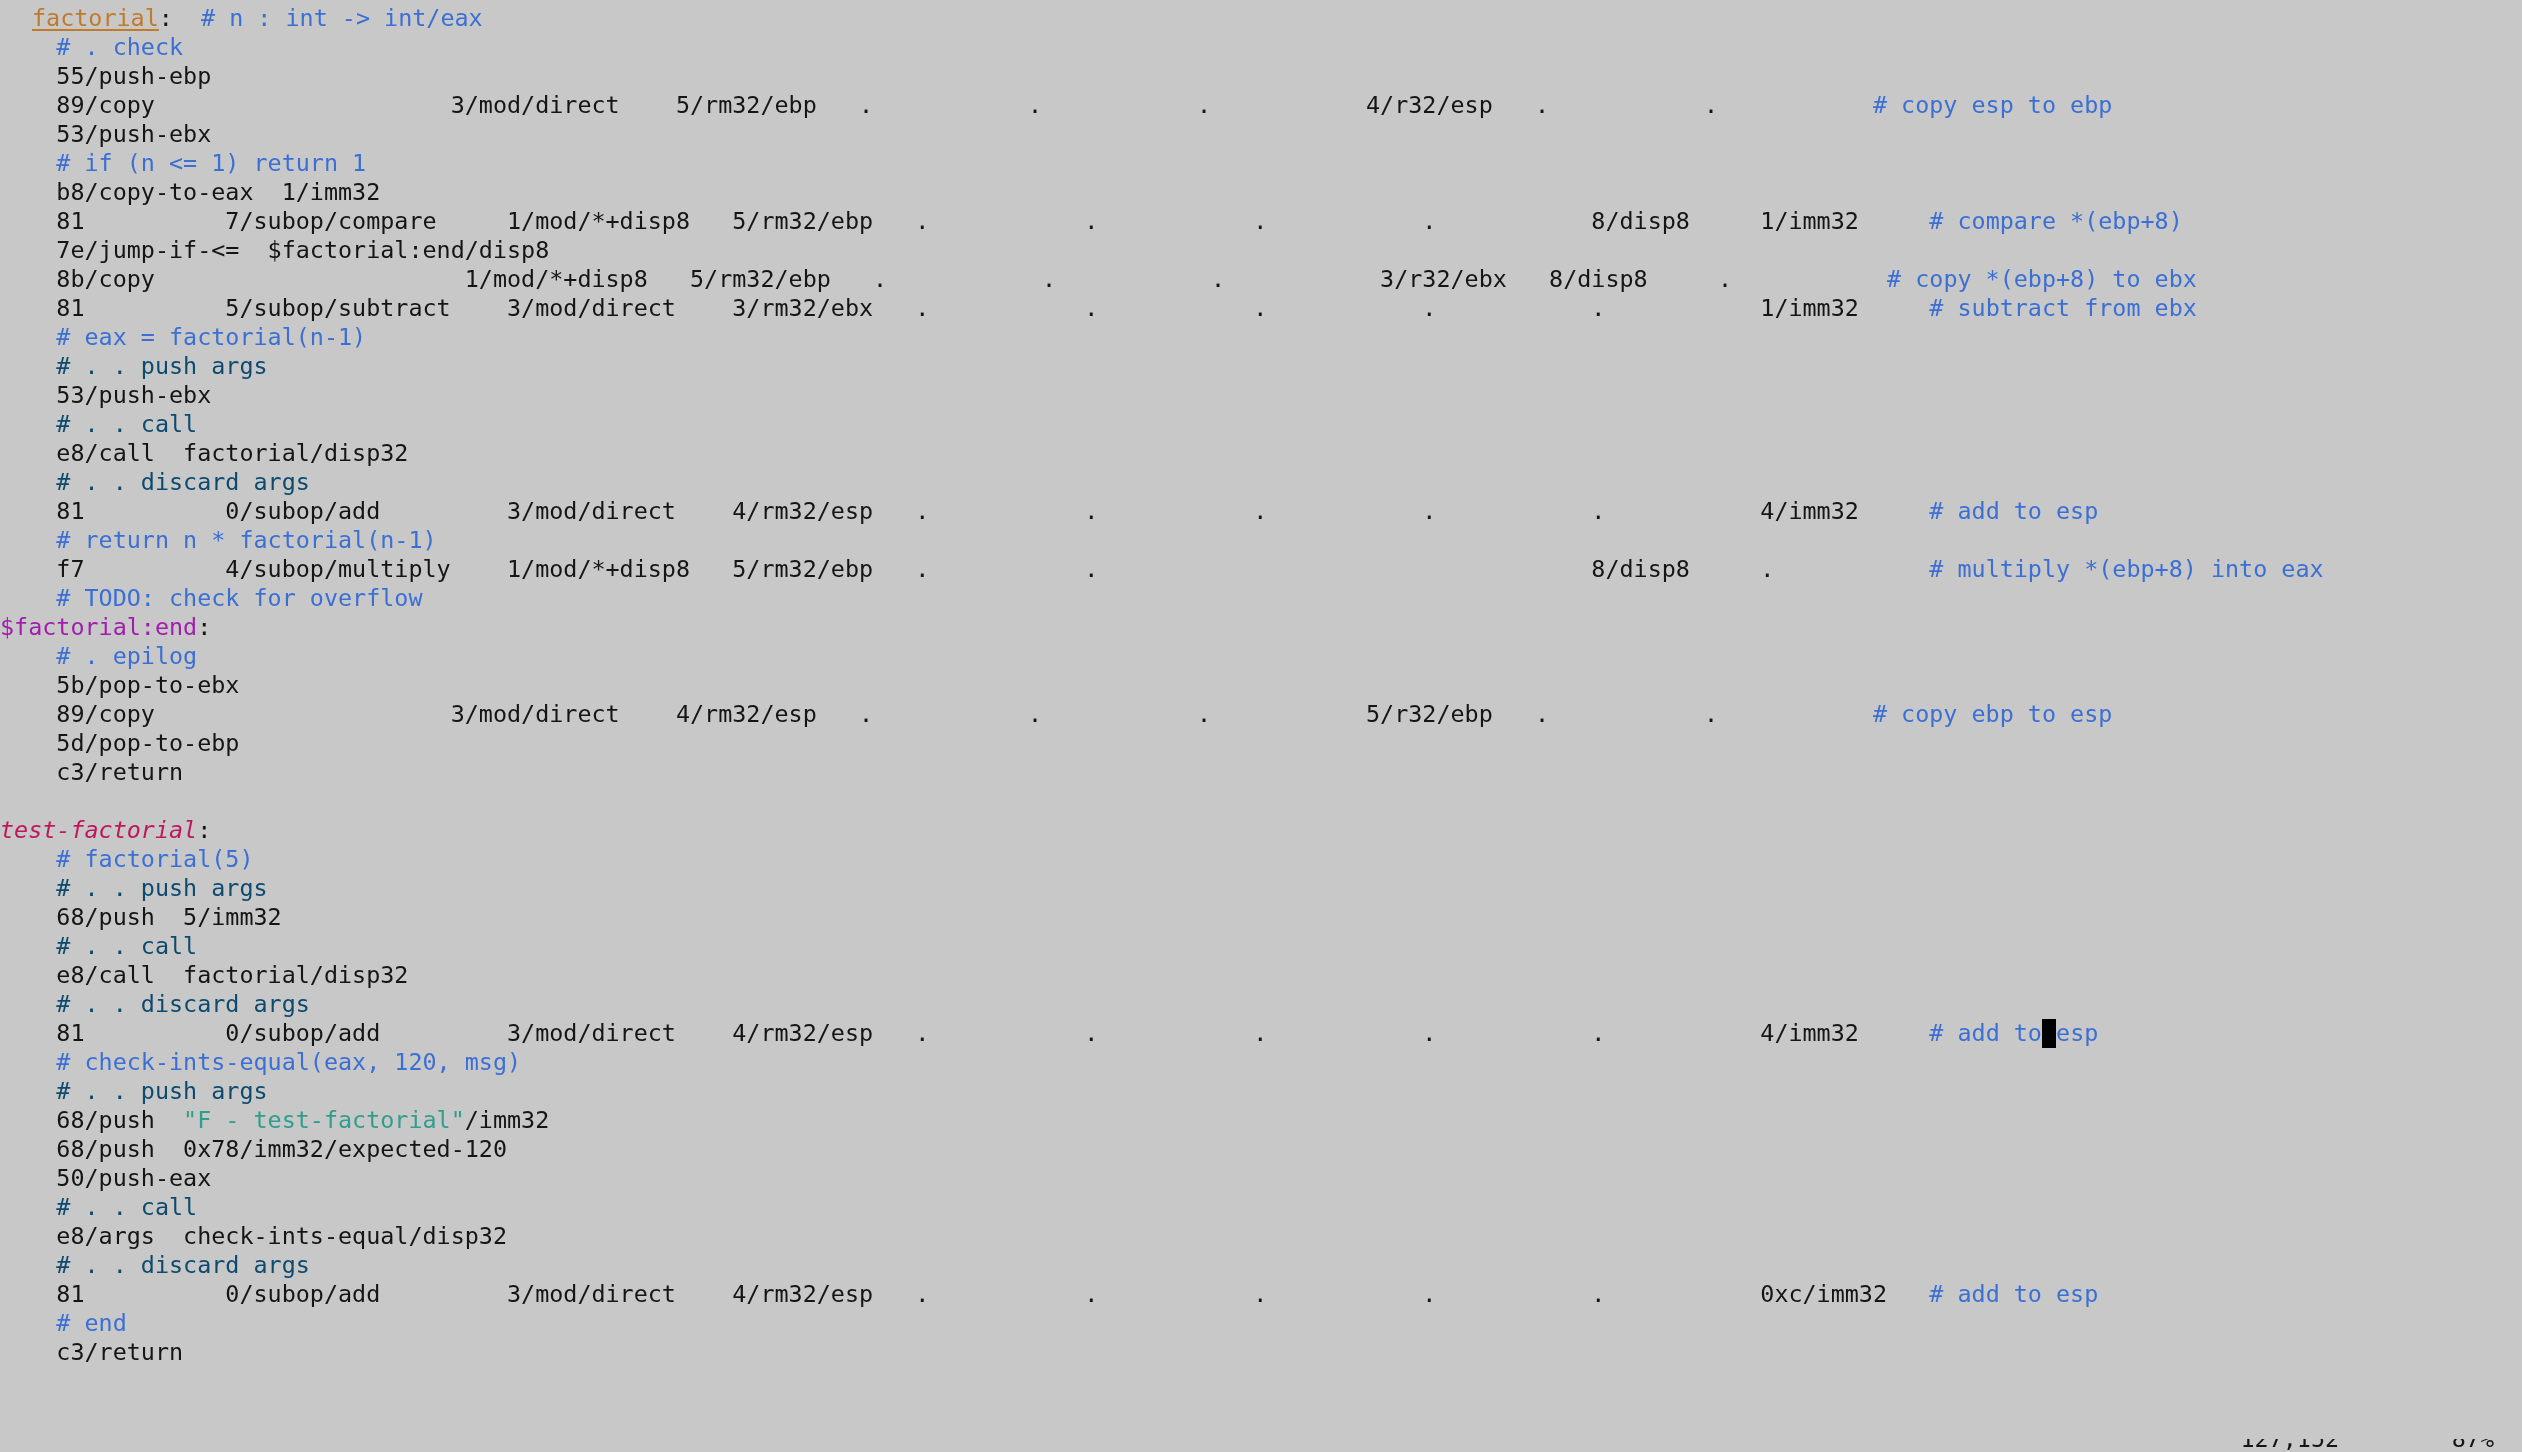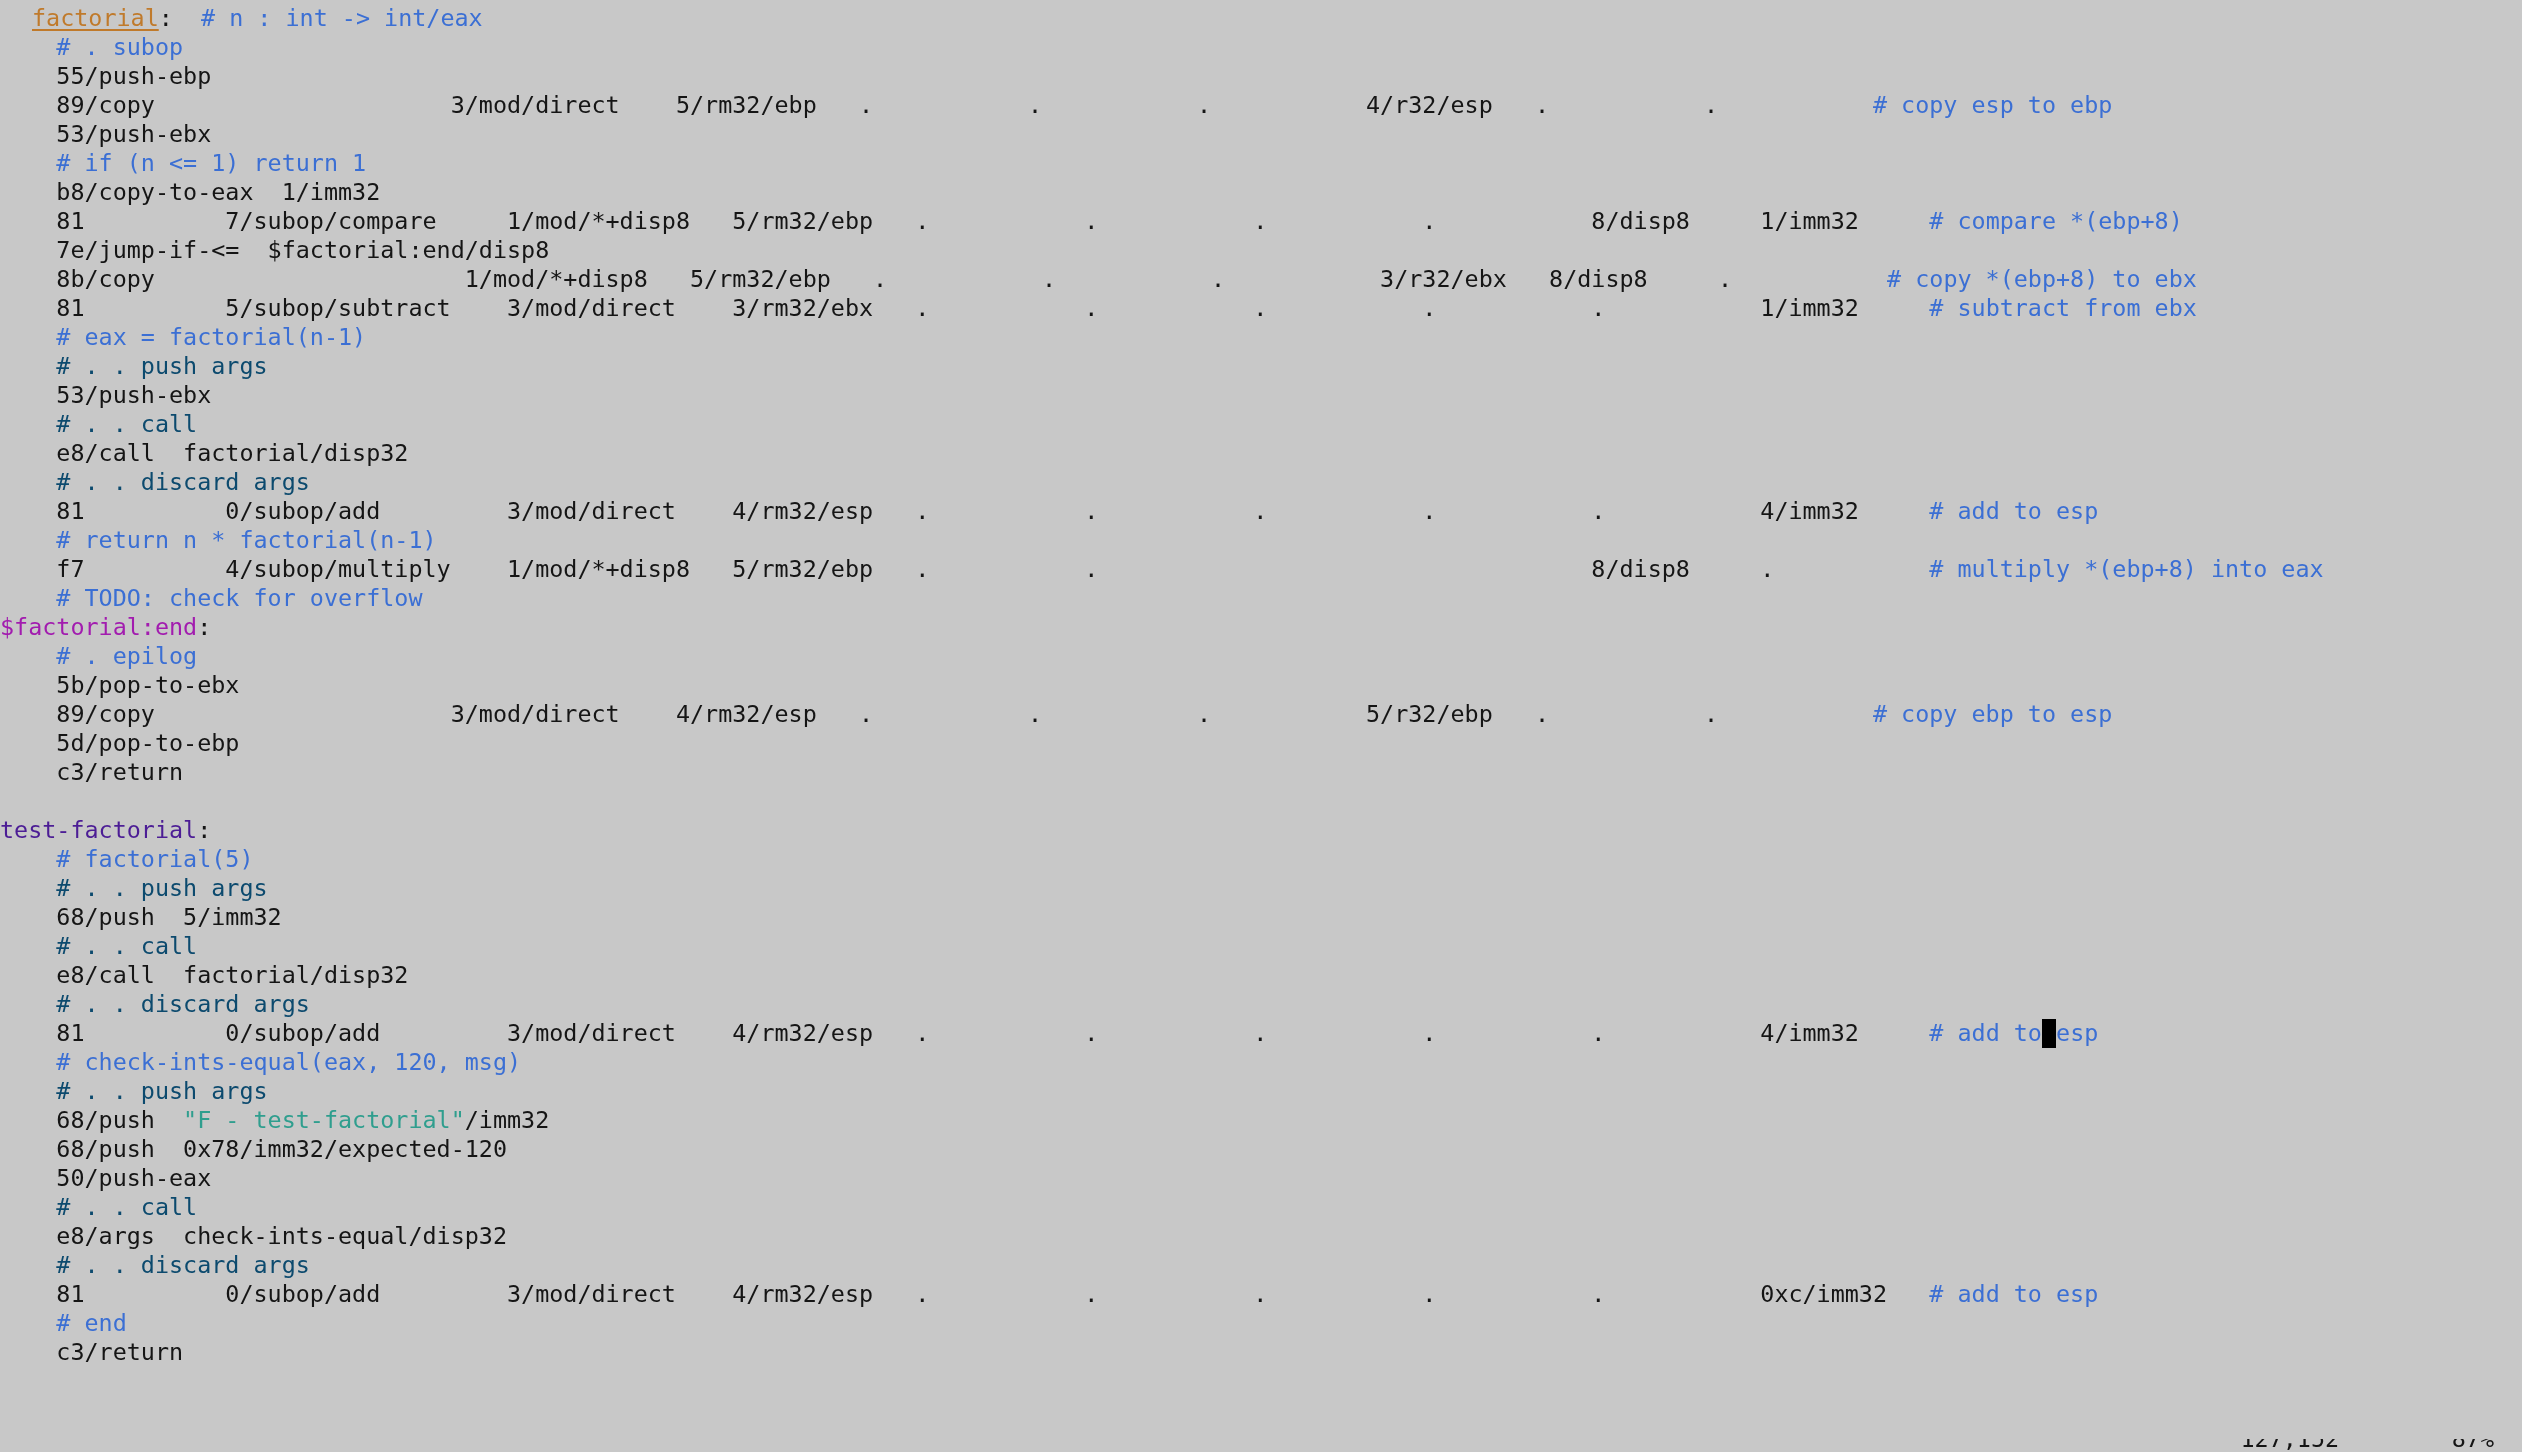--- a/index.html
+++ b/index.html
@@ -13,38 +13,38 @@
     -webkit-font-smoothing:antialiased;
   }
   #editor{position:relative;width:2522px;height:1453px;padding-top:4px;box-sizing:border-box;}
   .line{white-space:pre;height:29px;position:relative;}
   .seg{white-space:pre;}
   .c-code{color:#151515;}
   .c-comment{color:#3b6fd4;}
   .c-dim{color:#0c4a6e;}
   .c-label-fn{color:#c07a2b;text-decoration:underline;text-underline-offset:3px;padding-left:32px;}
   .c-label-local{color:#a21caf;}
-  .c-label-test{color:#4c1d95;}
+  .c-label-test{color:#be185d;font-style:italic;}
   .c-string{color:#2f9e8e;}
   .cursor{display:inline-block;background:#000;color:#000;width:1ch;}
   .statusline{
     position:absolute;left:9px;right:0;bottom:0;height:14px;
     overflow:hidden;
     color:#151515;
     font-size:23.4px;line-height:29px;white-space:pre;
   }
   .status-inner{position:absolute;right:28px;top:-14px;white-space:pre;}
 </style>
 </head>
 <body>
 
 <div id="editor">
   <div id="lines">
       <div class="line"><span class="seg c-label-fn">factorial</span><span class="seg c-code">:  </span><span class="seg c-comment"># n : int -&gt; int/eax</span></div>
-      <div class="line"><span class="seg c-code">    </span><span class="seg c-comment"># . subop</span></div>
+      <div class="line"><span class="seg c-code">    </span><span class="seg c-comment"># . check</span></div>
       <div class="line"><span class="seg c-code">    55/push-ebp</span></div>
       <div class="line"><span class="seg c-code">    89/copy                     3/mod/direct    5/rm32/ebp   .           .           .           4/r32/esp   .           .           </span><span class="seg c-comment"># copy esp to ebp</span></div>
       <div class="line"><span class="seg c-code">    53/push-ebx</span></div>
       <div class="line"><span class="seg c-code">    </span><span class="seg c-comment"># if (n &lt;= 1) return 1</span></div>
       <div class="line"><span class="seg c-code">    b8/copy-to-eax  1/imm32</span></div>
       <div class="line"><span class="seg c-code">    81          7/subop/compare     1/mod/*+disp8   5/rm32/ebp   .           .           .           .           8/disp8     1/imm32     </span><span class="seg c-comment"># compare *(ebp+8)</span></div>
       <div class="line"><span class="seg c-code">    7e/jump-if-&lt;=  $factorial:end/disp8</span></div>
       <div class="line"><span class="seg c-code">    8b/copy                      1/mod/*+disp8   5/rm32/ebp   .           .           .           3/r32/ebx   8/disp8     .           </span><span class="seg c-comment"># copy *(ebp+8) to ebx</span></div>
       <div class="line"><span class="seg c-code">    81          5/subop/subtract    3/mod/direct    3/rm32/ebx   .           .           .           .           .           1/imm32     </span><span class="seg c-comment"># subtract from ebx</span></div>
       <div class="line"><span class="seg c-code">    </span><span class="seg c-comment"># eax = factorial(n-1)</span></div>

